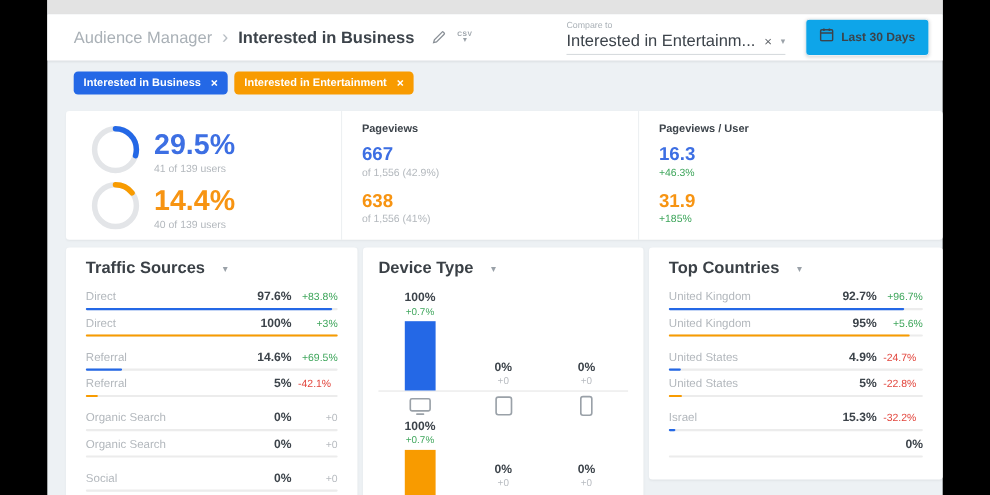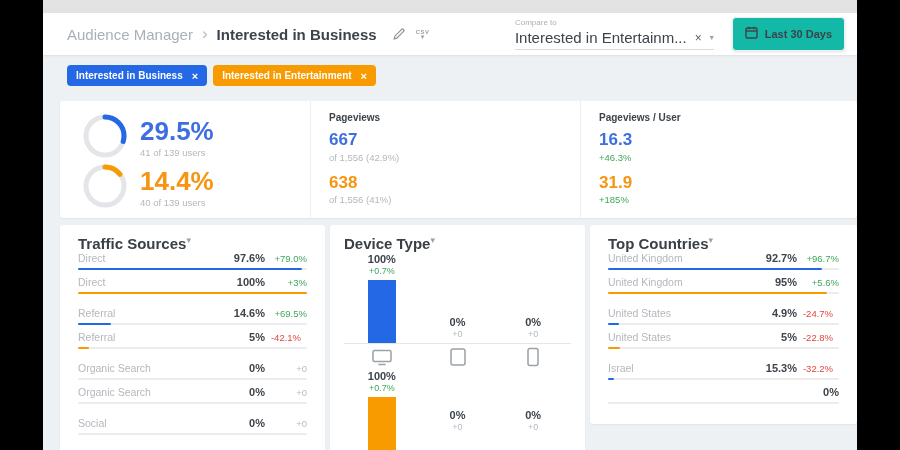--- a/index.html
+++ b/index.html
@@ -16,21 +16,21 @@
   .icon-btn { cursor:pointer; display:flex; flex-direction:column; align-items:center; }
   .csv-txt { font-size:6px; color:#9aa1a8; font-weight:bold; letter-spacing:.5px; }
   .csv-car { font-size:7px; color:#9aa1a8; line-height:4px; }
   .appbar-right { display:flex; align-items:center; gap:18px; }
   .compare { display:flex; flex-direction:column; min-width:150px; }
   .compare-label { font-size:8px; color:#aab1b7; margin-bottom:2px; }
   .compare-box { display:flex; align-items:center; gap:8px; border-bottom:1px solid #d7dbde; padding-bottom:3px; }
   .compare-value { font-size:15px; color:#3c434a; white-space:nowrap; }
   .compare-x { font-size:12px; color:#5f6info368; color:#5f6368; cursor:pointer; line-height:10px; }
   .compare-car { font-size:8px; color:#9aa1a8; cursor:pointer; }
-  .date-btn { display:flex; align-items:center; gap:7px; background:#14b8a6; border:1px solid #eceff1; border-radius:4px; box-shadow:0 1px 3px rgba(0,0,0,.12); padding:7px 12px; cursor:pointer; }
+  .date-btn { display:flex; align-items:center; gap:7px; background:#0ea5e9; border:1px solid #eceff1; border-radius:4px; box-shadow:0 1px 3px rgba(0,0,0,.12); padding:7px 12px; cursor:pointer; }
   .date-label { font-size:11px; font-weight:bold; color:#3c434a; white-space:nowrap; }
 
   #tags { display:flex; gap:6px; padding:10px 0 0 24px; }
   .tag { display:inline-flex; align-items:center; gap:9px; height:21px; padding:0 9px; border-radius:4px; color:#fff; font-size:10px; font-weight:bold; }
   .tag-x { cursor:pointer; font-size:11px; font-weight:bold; }
 
   #statcard { margin:15px 0 0 17px; width:797px; height:117px; background:#fff; border-radius:3px; box-shadow:0 1px 2px rgba(0,0,0,.05); display:flex; }
   .stat-col1 { width:250px; padding:12px 0 10px 22px; display:flex; flex-direction:column; justify-content:space-between; }
   .donut-row { display:flex; align-items:center; gap:12px; }
   .donut-txt .big { font-size:26px; font-weight:bold; line-height:1.05; }
@@ -39,21 +39,21 @@
   .stat-col2 { width:270px; }
   .stat-col3 { flex:1; }
   .stat-col .col-title { font-size:10px; color:#3c434a; font-weight:bold; margin-bottom:8px; }
   .metric { margin-bottom:11px; }
   .metric .val { font-size:17px; font-weight:bold; line-height:1.1; }
   .metric .sub { font-size:9.5px; color:#b3b8bd; margin-top:2px; }
   .metric .chg { font-size:9.5px; margin-top:2px; }
 
   #panels { display:flex; gap:5px; margin:7px 0 0 17px; align-items:flex-start; }
   .panel { background:#fff; border-radius:3px; box-shadow:0 1px 2px rgba(0,0,0,.05); padding:10px 18px 14px 18px; }
-  .panel-head { display:flex; gap:0; }
+  .panel-head { display:flex; align-items:center; gap:16px; margin-bottom:12px; }
   .panel-title { font-size:15px; font-weight:bold; color:#3a4046; }
   .panel-car { font-size:9px; color:#9aa1a8; cursor:pointer; }
   #p-traffic { width:265px; height:240px; overflow:hidden; }
   #p-device  { width:255px; height:240px; overflow:hidden; padding-left:14px; padding-right:14px; }
   #p-countries { width:267px; }
 
   .brow { margin-bottom:6px; }
   .brow.ggap { margin-top:13px; }
   .brow-top { display:flex; justify-content:space-between; align-items:baseline; }
   .brow-label { font-size:10.5px; color:#b3b8bd; }
@@ -189,21 +189,21 @@
         <div class="panel-head">
           <span class="panel-title">Traffic Sources</span>
           <span class="panel-car">▾</span>
         </div>
         <div id="traffic-rows">
             <div class="brow">
               <div class="brow-top">
                 <span class="brow-label">Direct</span>
                 <span class="brow-right">
                   <span class="brow-val">97.6%</span>
-                  <span class="brow-chg up">+79.0%</span>
+                  <span class="brow-chg up">+83.8%</span>
                 </span>
               </div>
               <div class="track">
                 <div class="fill" style="width: 97.6%; background: rgb(36, 104, 230);"></div>
               </div>
             </div>
             <div class="brow">
               <div class="brow-top">
                 <span class="brow-label">Direct</span>
                 <span class="brow-right">

